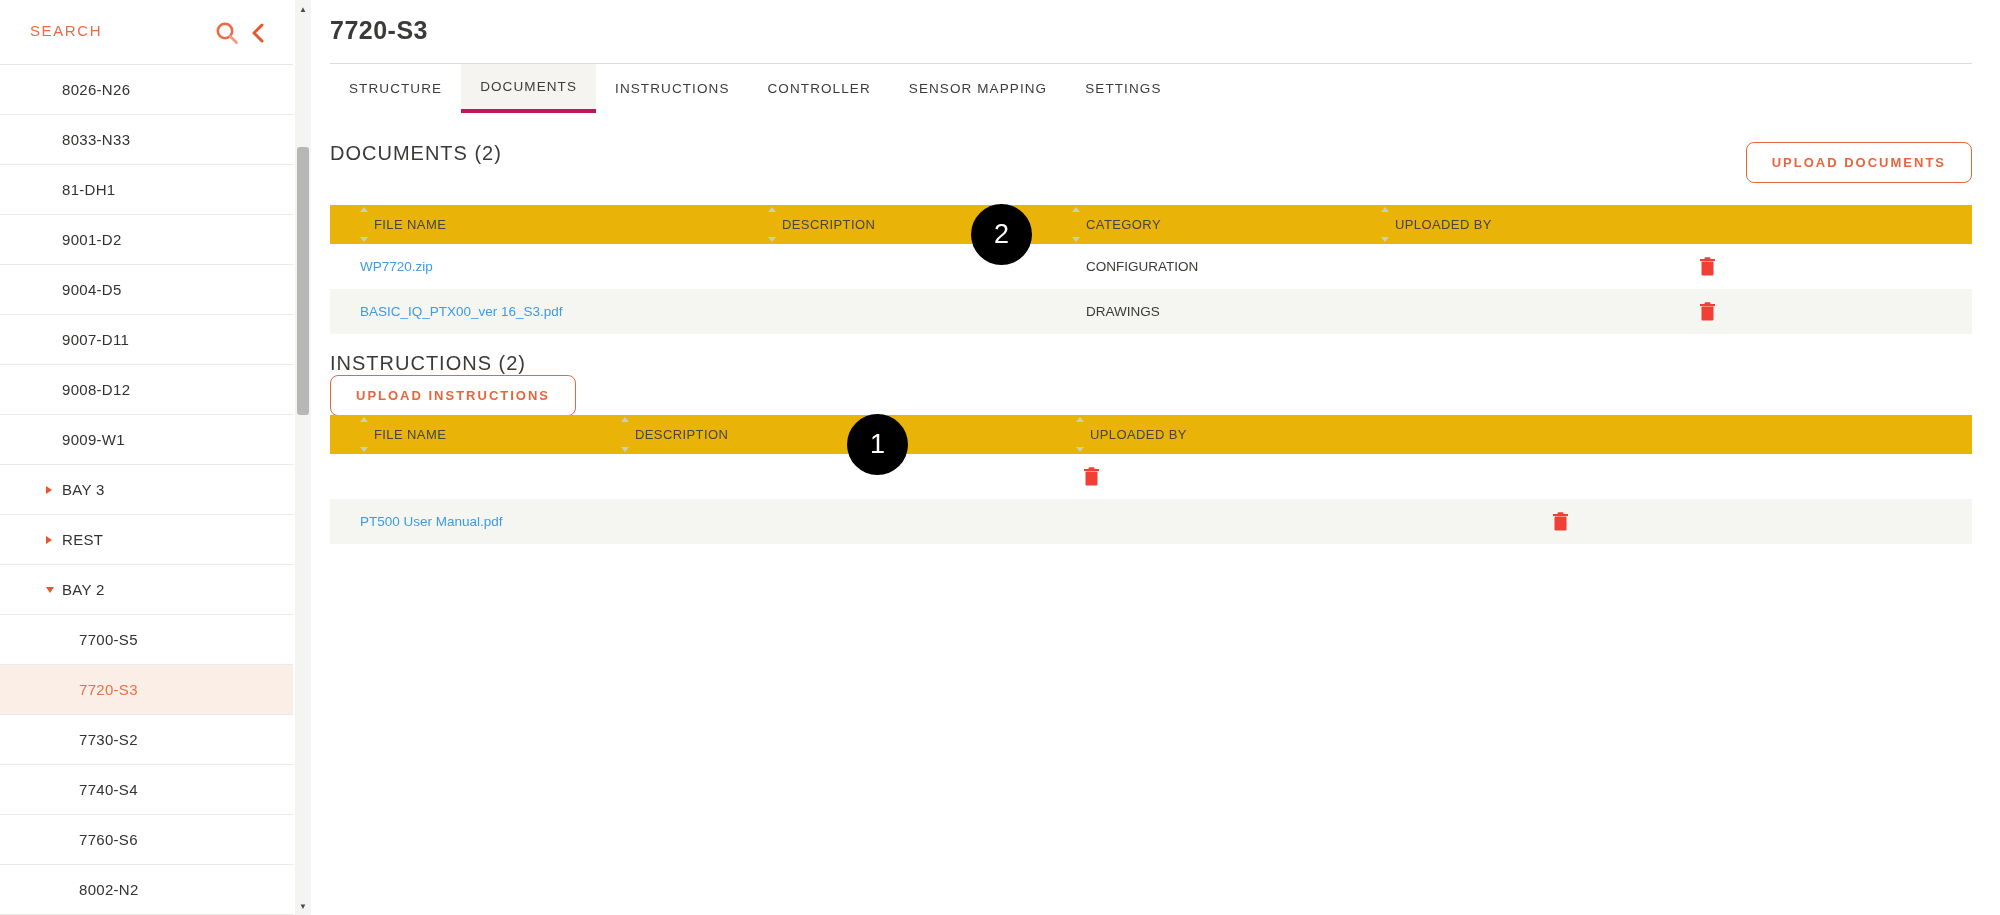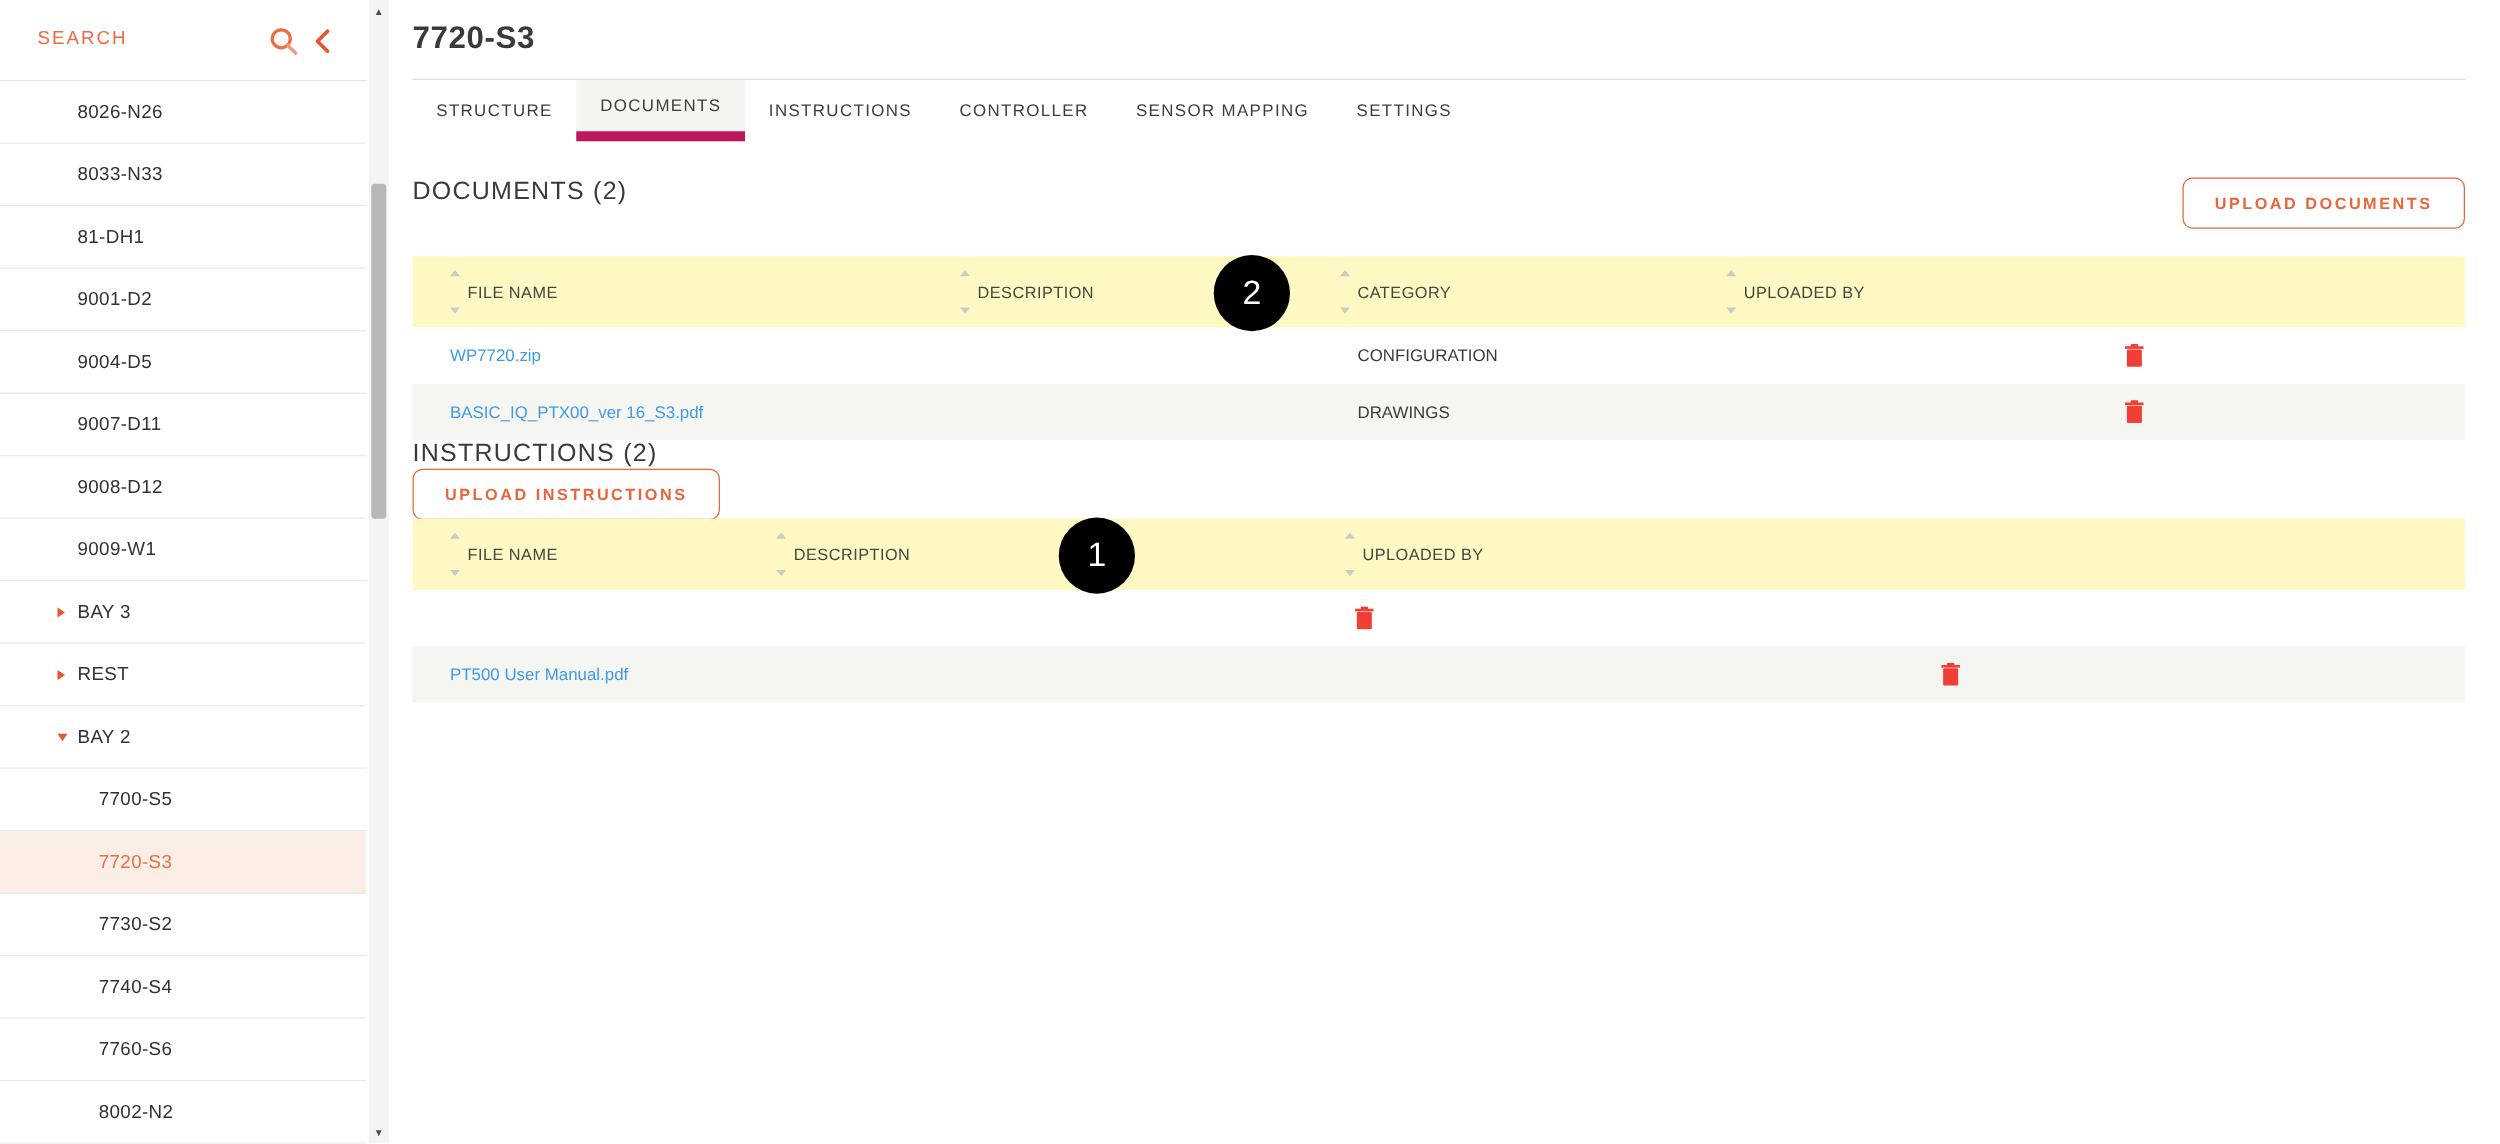--- a/index.html
+++ b/index.html
@@ -28,34 +28,34 @@
   .sb-arrow.down{bottom:2px;}
   .sb-thumb{position:absolute;left:2px;top:147px;width:12px;height:268px;background:#b7b7b5;border-radius:3px;cursor:pointer;}
 
   
   .main{position:absolute;left:311px;top:0;right:0;height:915px;background:#fff;}
   .page-title{position:absolute;left:19px;top:16px;font-size:25px;font-weight:bold;letter-spacing:.5px;color:#3a3a38;}
 
   .tabbar{position:absolute;left:19px;right:28px;top:63px;height:49px;border-top:1px solid #dcdcd8;display:flex;}
   .tab{display:flex;align-items:center;padding:0 19px;font-size:13.5px;letter-spacing:1.1px;color:#3c3c3a;
        box-sizing:border-box;cursor:pointer;white-space:nowrap;}
-  .tab.active{background:#f5f4f1;border-bottom:8px solid #be185d;}
+  .tab.active{background:#f5f4f1;border-bottom:4px solid #be185d;}
 
   .section-head{position:absolute;left:19px;right:28px;height:50px;display:flex;align-items:flex-start;justify-content:space-between;}
   .section-head.docs{top:142px;}
   .section-head.ins{top:352px;flex-direction:column;}
   .section-title{font-size:20px;letter-spacing:1px;color:#3a3a38;}
   .upload-btn{border:1.5px solid #e7663d;border-radius:8px;background:#fff;color:#e7663d;
               font-family:"Liberation Sans",sans-serif;font-size:13px;font-weight:bold;letter-spacing:2px;
               padding:12px 25px;cursor:pointer;white-space:nowrap;}
 
   .table{position:absolute;left:19px;right:28px;}
   .table.docs{top:205px;}
   .table.ins{top:415px;}
-  .thead{display:grid;height:57px;background:#fef9c3;}
+  .thead{display:grid;height:39px;background:#eab308;}
   .trow{display:grid;height:45px;background:#fff;}
   .trow.alt{background:#f5f5f2;}
   .docs .thead,.docs .trow{grid-template-columns:438px 304px 309px 281px 1fr;}
   .ins .thead,.ins .trow{grid-template-columns:291px 455px 469px 1fr;}
   .th{display:flex;align-items:center;font-size:13px;color:#454543;letter-spacing:.4px;}
   .th.first,.td.first{padding-left:30px;box-sizing:border-box;}
   .sorts{display:flex;flex-direction:column;justify-content:space-between;height:35px;margin-right:6px;}
   .s-up{width:0;height:0;border-left:4px solid transparent;border-right:4px solid transparent;border-bottom:5px solid #cbcbc7;}
   .s-dn{width:0;height:0;border-left:4px solid transparent;border-right:4px solid transparent;border-top:5px solid #cbcbc7;}
   .td{display:flex;align-items:center;font-size:13.5px;color:#3a3a38;box-sizing:border-box;}

